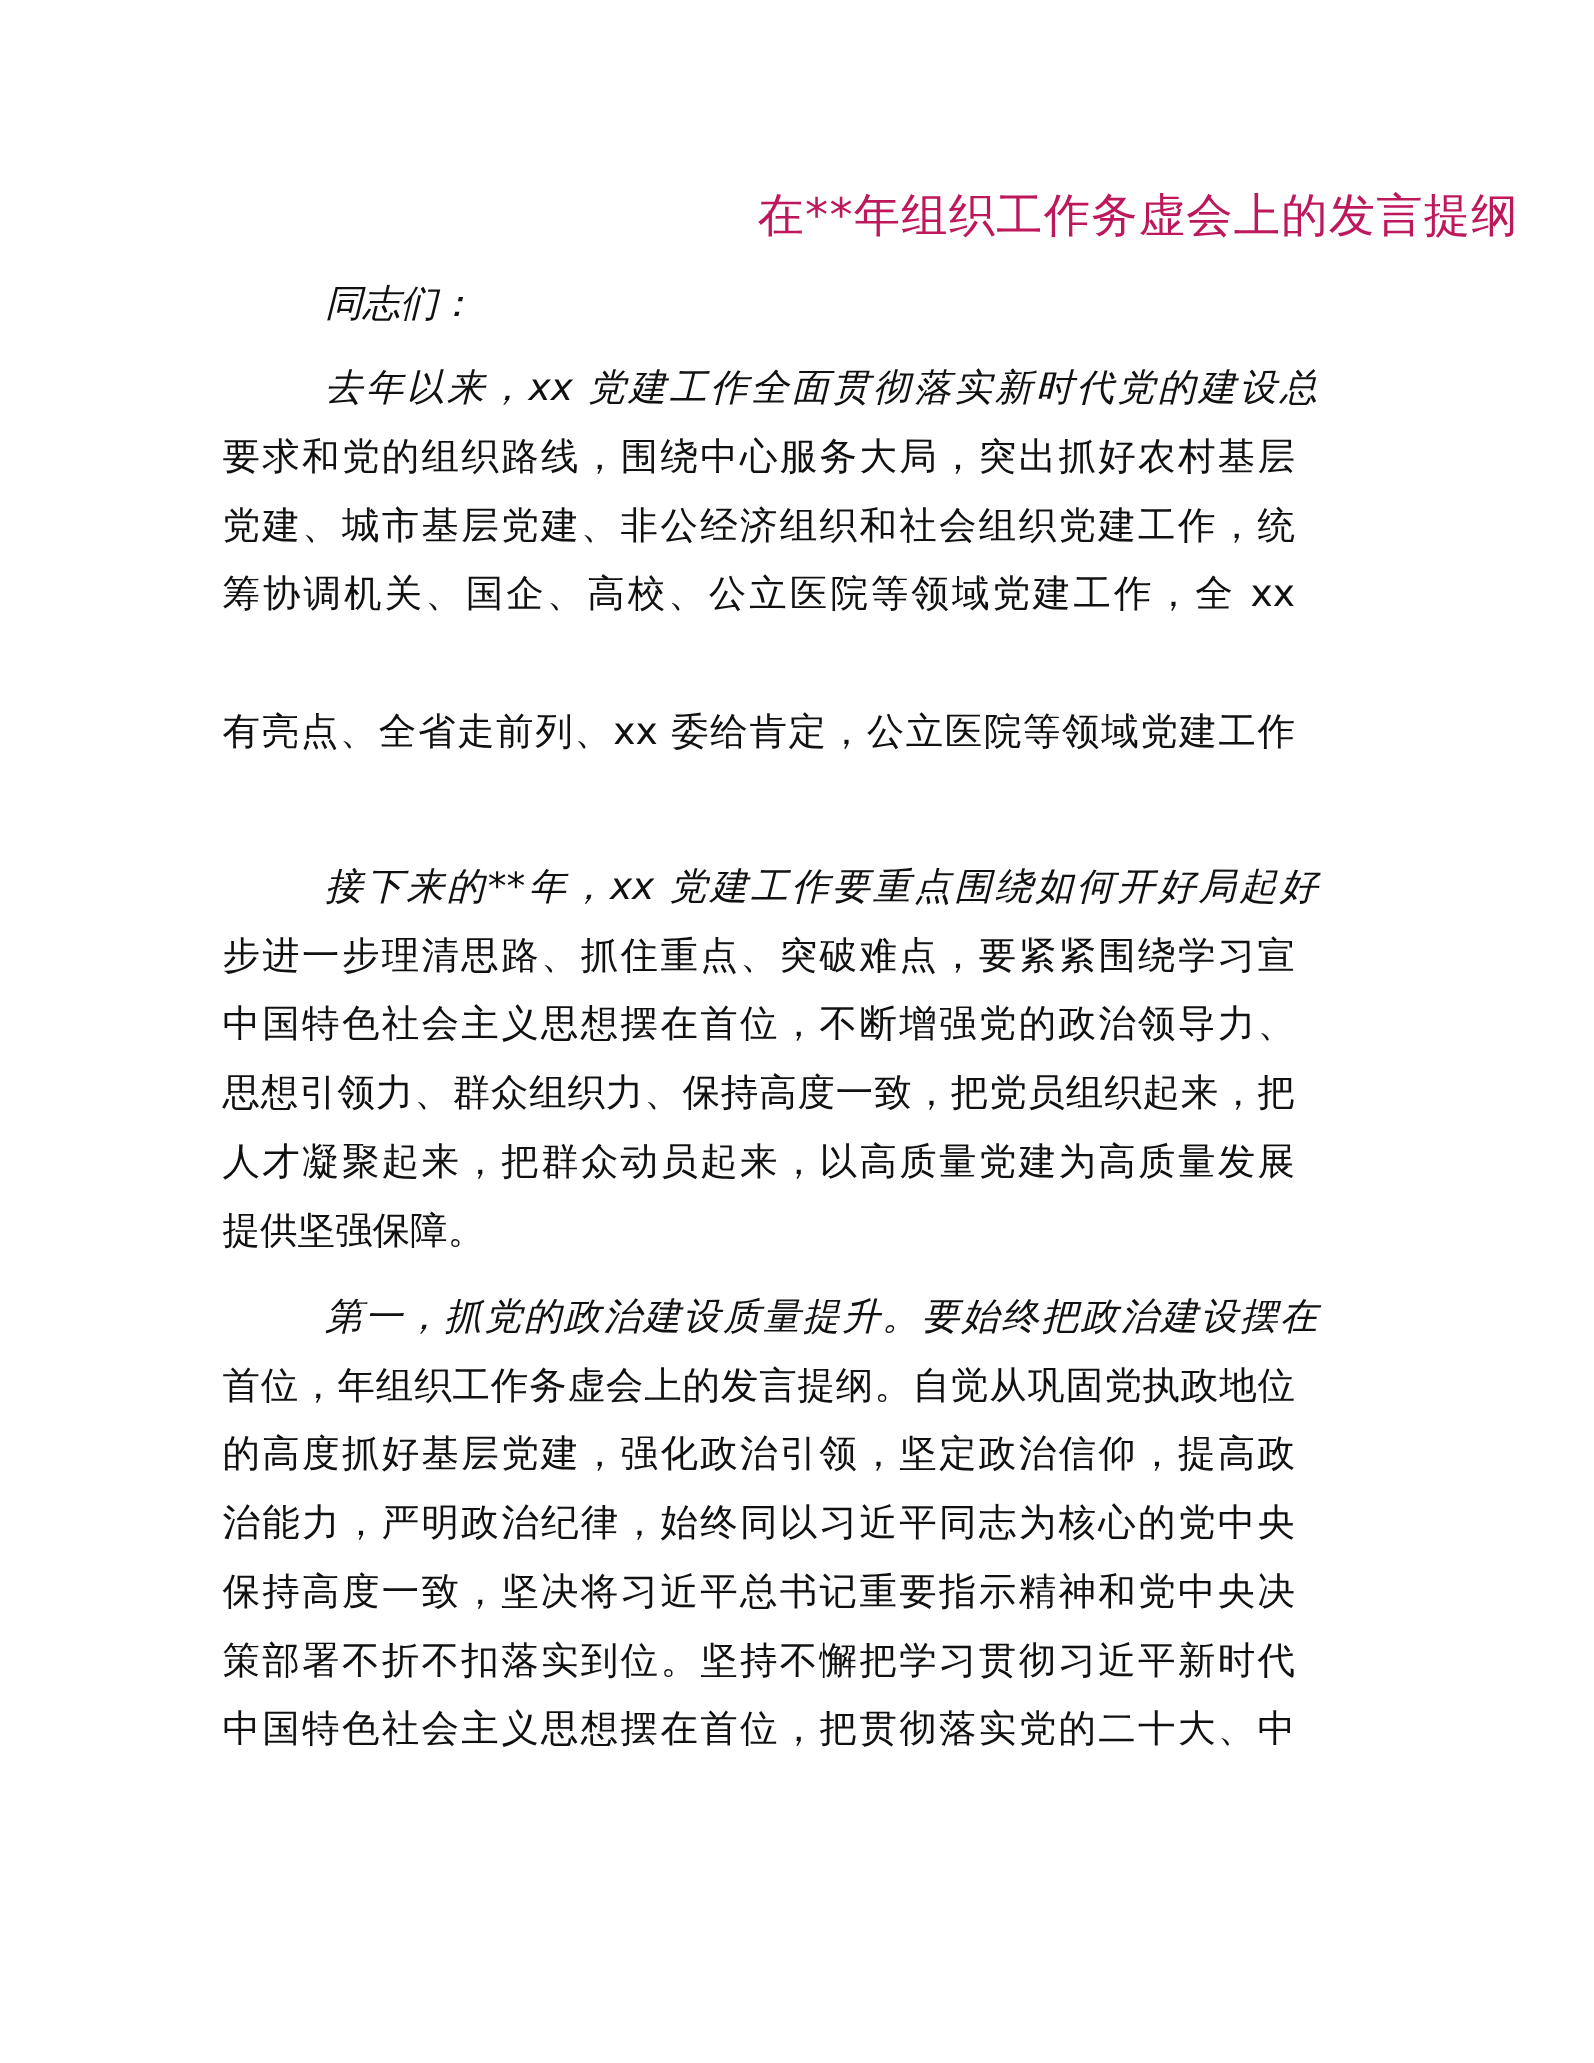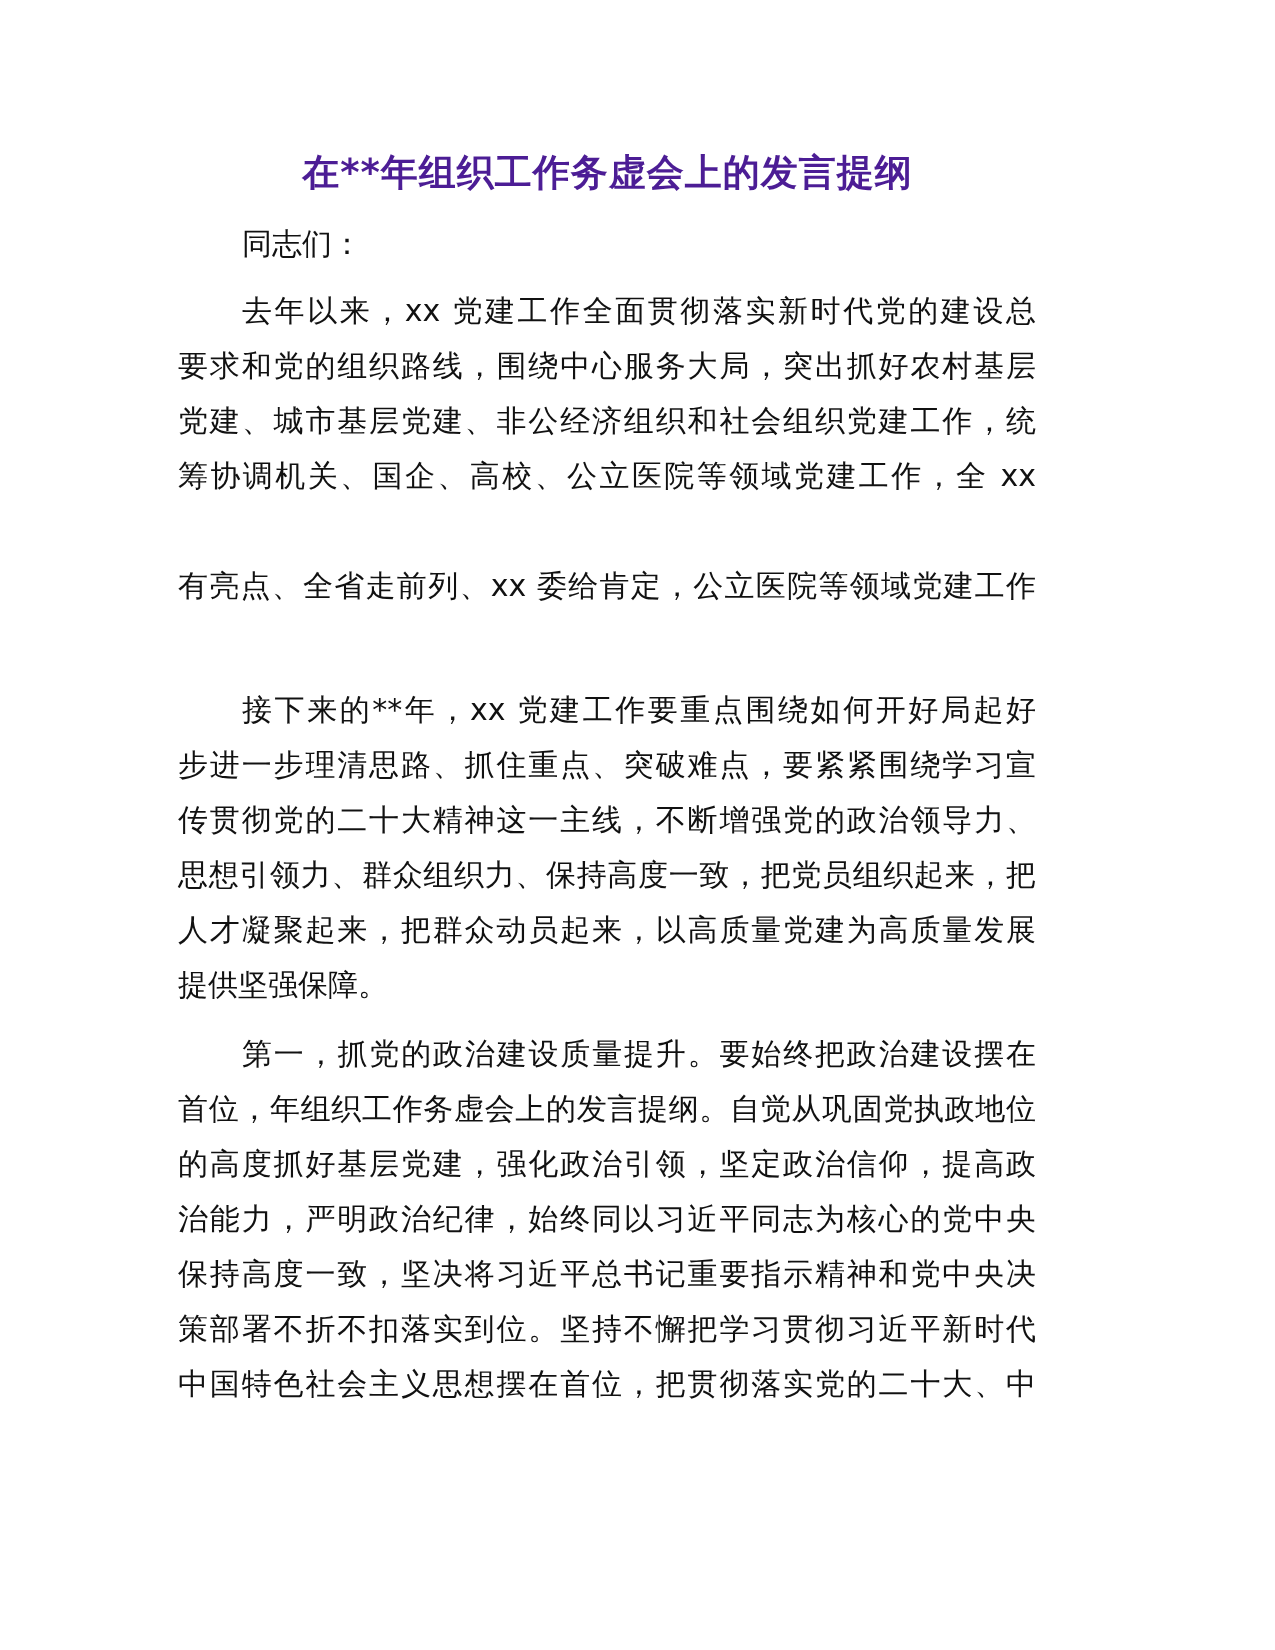--- a/index.html
+++ b/index.html
@@ -21,43 +21,43 @@
       top: 0;
       width: 1275px;
       height: 1650px;
       background: #ffffff;
     }
     .title {
       position: absolute;
       left: 0;
       top: 148px;
       width: 1215px;
-      text-align: center;
+      text-align: right;
       font-size: 37px;
       line-height: 50px;
       letter-spacing: 1px;
-      color: #4c1d95;
+      color: #be185d;
       white-space: nowrap;
-      font-weight: bold;
     }
     .line {
       position: absolute;
       left: 178px;
       width: 858px;
       font-size: 30px;
       line-height: 40px;
       height: 40px;
       white-space: nowrap;
       text-align: justify;
       text-align-last: justify;
       color: #111;
     }
     .line.indent {
-      left: 242px;
+      left: 260px;
       width: 794px;
+      font-style: italic;
     }
     .line.last {
       text-align-last: left;
     }
   </style>
 </head>
 <body>
 
 <div class="page">
   <div class="title">在**年组织工作务虚会上的发言提纲</div>
@@ -65,21 +65,21 @@
   <div class="line indent last" style="top:224px">同志们：</div>
 
   <div class="line indent" style="top:291px">去年以来，xx 党建工作全面贯彻落实新时代党的建设总</div>
   <div class="line" style="top:346px">要求和党的组织路线，围绕中心服务大局，突出抓好农村基层</div>
   <div class="line" style="top:401px">党建、城市基层党建、非公经济组织和社会组织党建工作，统</div>
   <div class="line" style="top:456px">筹协调机关、国企、高校、公立医院等领域党建工作，全 xx</div>
   <div class="line" style="top:566px">有亮点、全省走前列、xx 委给肯定，公立医院等领域党建工作</div>
 
   <div class="line indent" style="top:690px">接下来的**年，xx 党建工作要重点围绕如何开好局起好</div>
   <div class="line" style="top:745px">步进一步理清思路、抓住重点、突破难点，要紧紧围绕学习宣</div>
-  <div class="line" style="top:800px">传贯彻党的二十大精神这一主线，不断增强党的政治领导力、</div>
+  <div class="line" style="top:800px">中国特色社会主义思想摆在首位，不断增强党的政治领导力、</div>
   <div class="line" style="top:855px">思想引领力、群众组织力、保持高度一致，把党员组织起来，把</div>
   <div class="line" style="top:910px">人才凝聚起来，把群众动员起来，以高质量党建为高质量发展</div>
   <div class="line last" style="top:965px">提供坚强保障。</div>
 
   <div class="line indent" style="top:1034px">第一，抓党的政治建设质量提升。要始终把政治建设摆在</div>
   <div class="line" style="top:1089px">首位，年组织工作务虚会上的发言提纲。自觉从巩固党执政地位</div>
   <div class="line" style="top:1144px">的高度抓好基层党建，强化政治引领，坚定政治信仰，提高政</div>
   <div class="line" style="top:1199px">治能力，严明政治纪律，始终同以习近平同志为核心的党中央</div>
   <div class="line" style="top:1254px">保持高度一致，坚决将习近平总书记重要指示精神和党中央决</div>
   <div class="line" style="top:1309px">策部署不折不扣落实到位。坚持不懈把学习贯彻习近平新时代</div>

